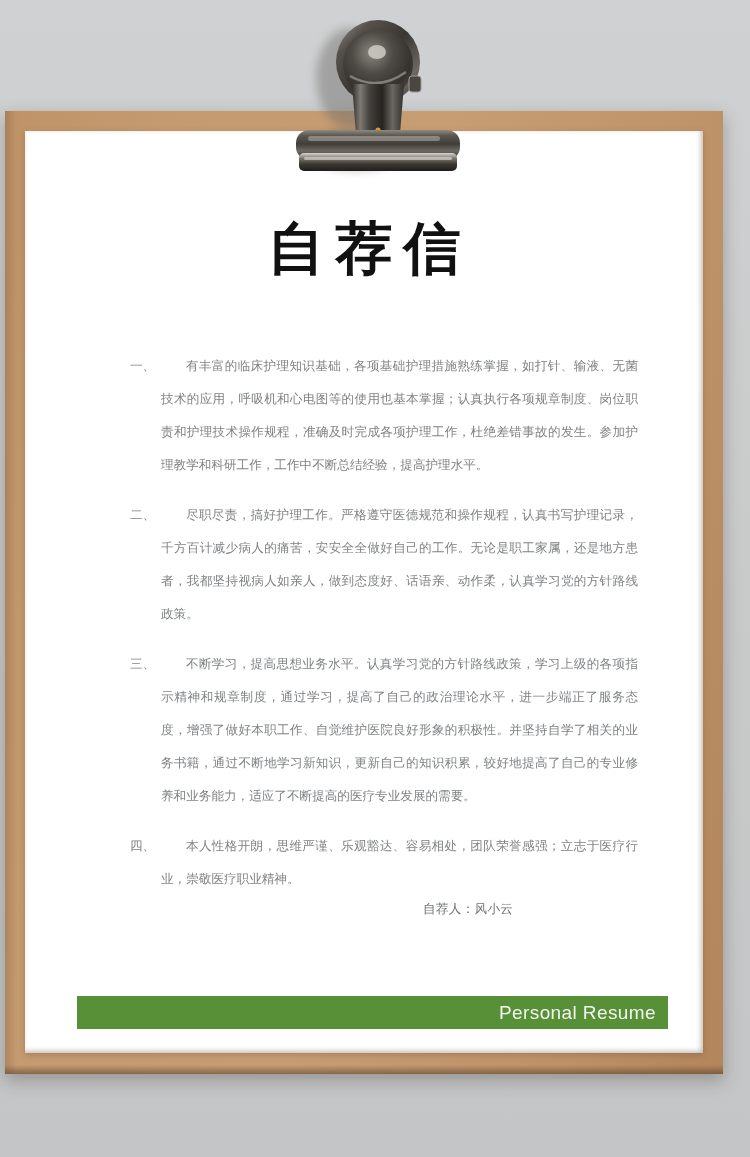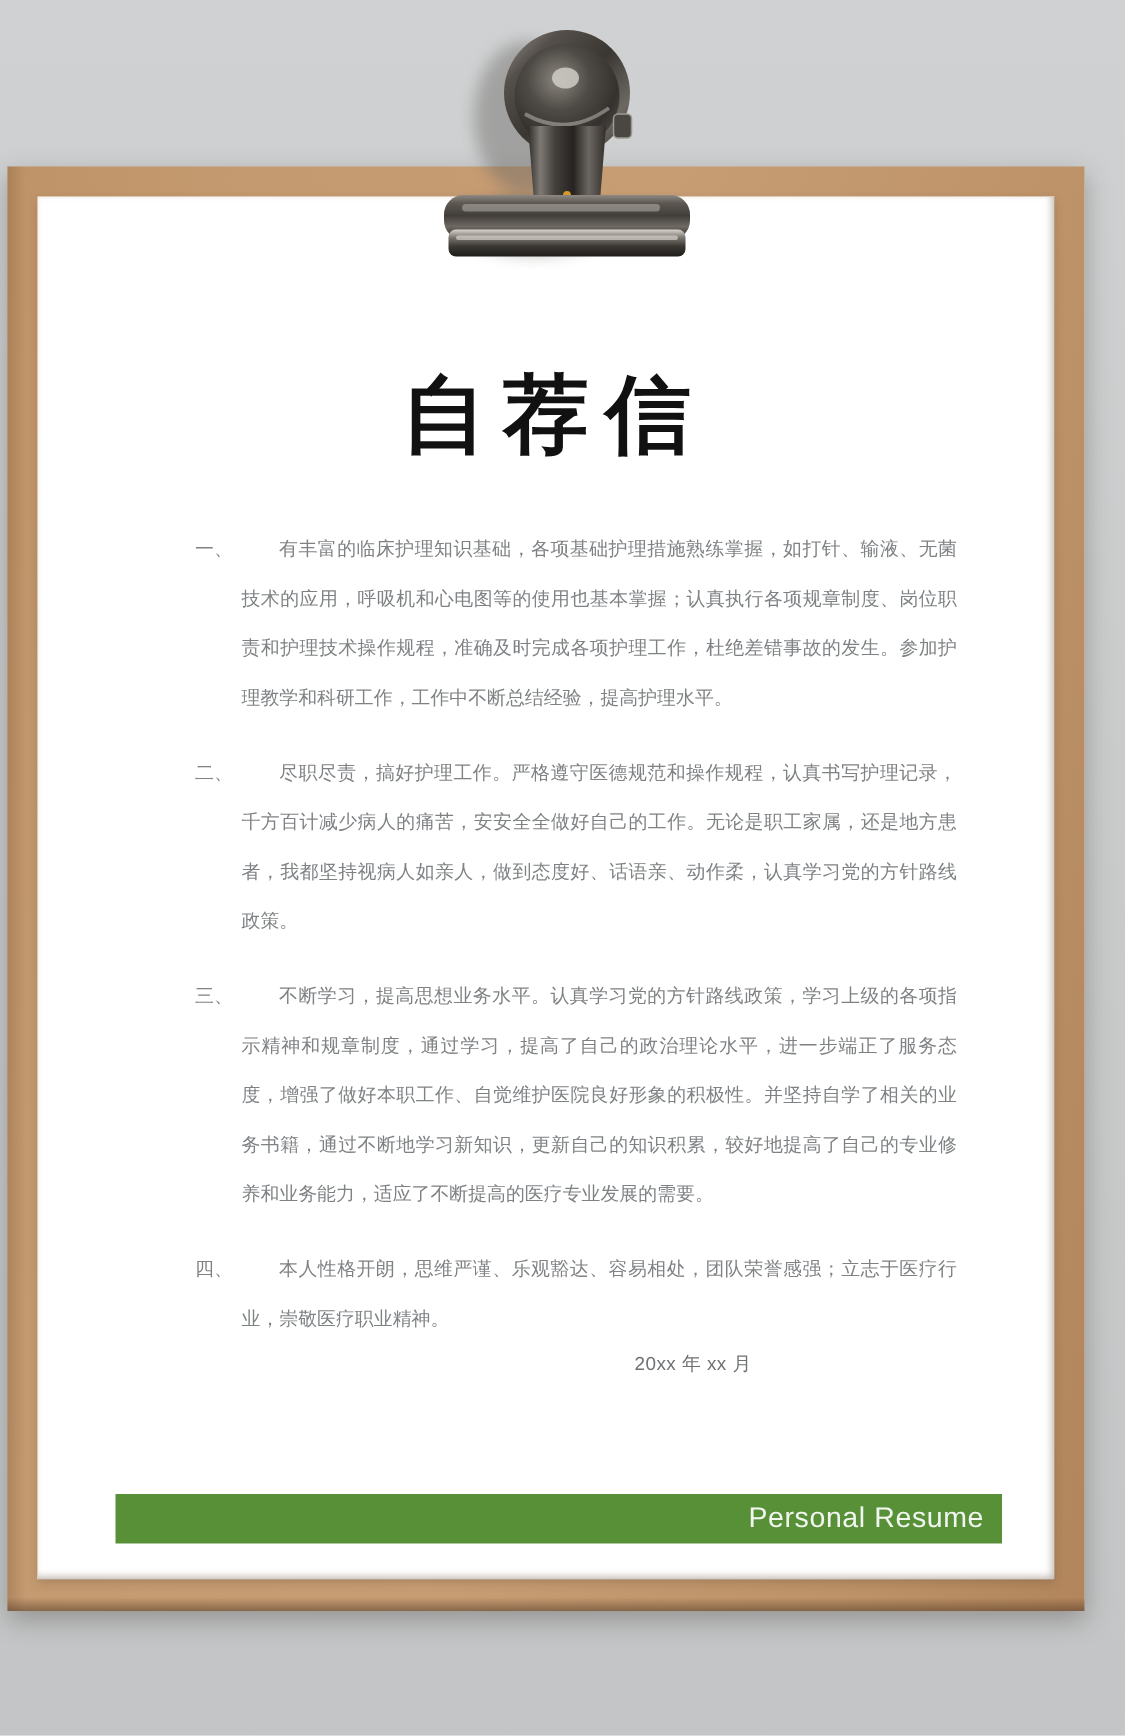--- a/index.html
+++ b/index.html
@@ -74,21 +74,21 @@
   #doc-body {
     position: absolute;
     left: 0; top: 0;
     width: 678px;
     height: 922px;
   }
 
   #doc-title {
     position: absolute;
     left: 0;
-    top: 116px;
+    top: 87px;
     width: 678px;
     text-align: center;
     font-family: "Liberation Serif", "DejaVu Serif", serif;
     font-size: 57px;
     font-weight: 700;
     letter-spacing: 11px;
     text-indent: 11px;
     color: #111111;
     line-height: 1.1;
     white-space: nowrap;
@@ -192,21 +192,21 @@
       </div>
 
       <div class="para">
         <span class="para-num">四、</span>
         <span class="para-text">本人性格开朗，思维严谨、乐观豁达、容易相处，团队荣誉感强；立志于医疗行业，崇敬医疗职业精神。</span>
       </div>
 
     </div>
 
     <div id="signature">
-      <span class="sig-line">20xx 年 xx 月</span>
+      <span class="sig-line">自荐人：风小云</span>
     </div>
 
     <div id="footer-bar">
       <span id="footer-bar-label">Personal Resume</span>
     </div>
 
   </div>
 </div>
 
 <svg id="clip" viewBox="0 0 200 170" xmlns="http://www.w3.org/2000/svg">

